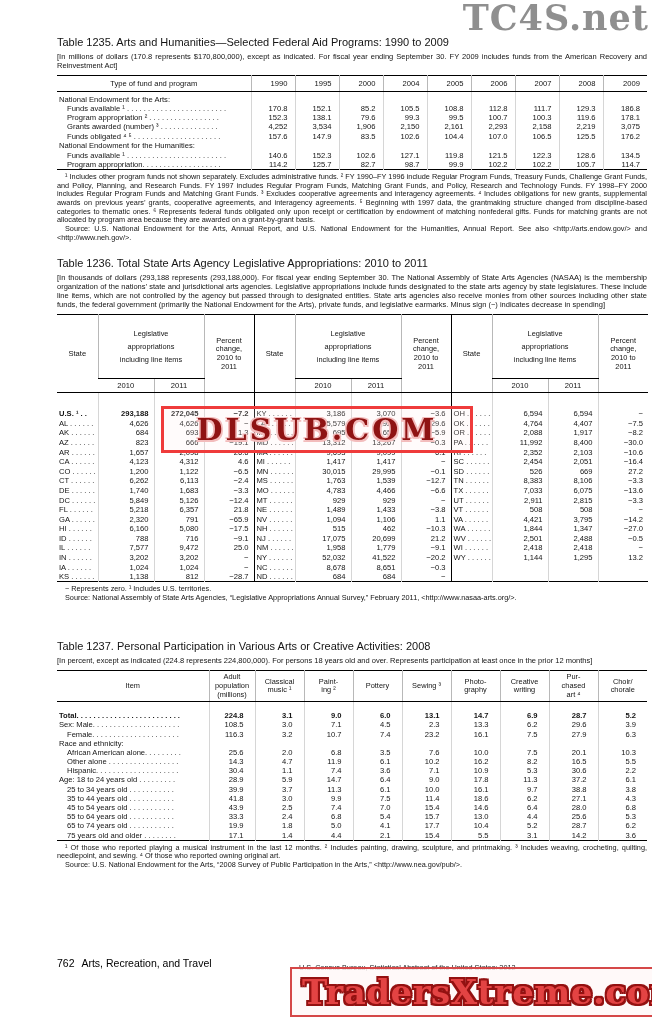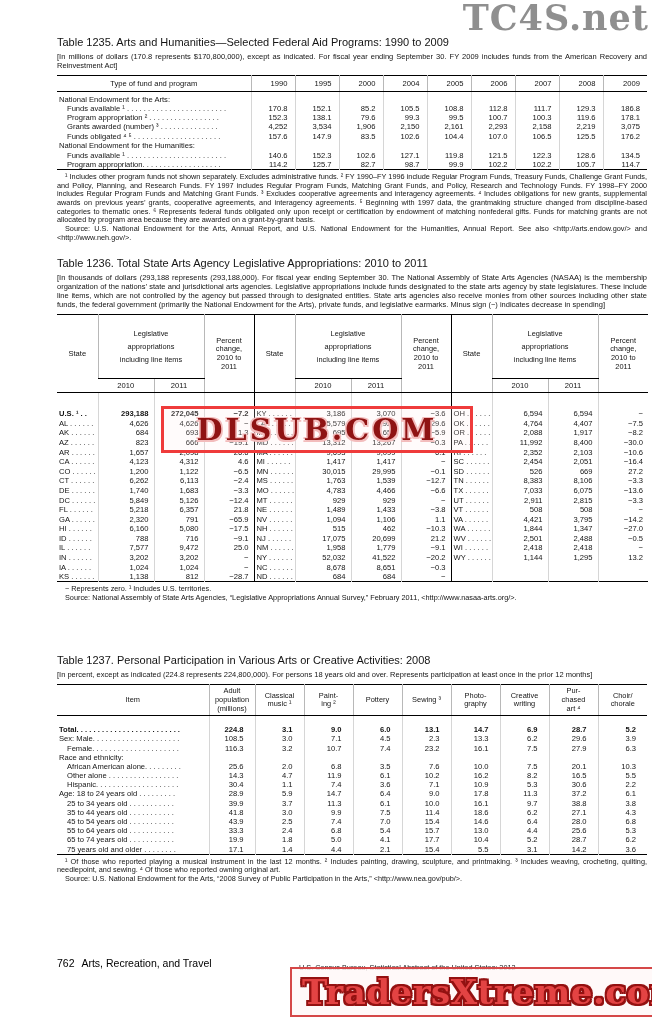--- a/index.html
+++ b/index.html
@@ -2,21 +2,21 @@
 <html><head>
 <meta charset="utf-8">
 <style>
   *{margin:0;padding:0;box-sizing:border-box}
   html,body{background:#ffffff}
   body{width:652px;height:1024px;position:relative;overflow:hidden;
        font-family:"Liberation Sans",sans-serif;color:#141414}
   .page{position:absolute;inset:0;padding:36px 5px 0 57px}
 
   .sec{margin-bottom:15px}
-  .sec37{margin-top:52px}
+  .sec37{margin-top:38px}
   .ttl{font-size:11px;line-height:13px;font-weight:400;margin-bottom:3px;width:590px}
   .note{font-size:7.5px;line-height:9px;text-align:justify;margin-bottom:5px;width:590px}
   .fnote{font-size:7.3px;line-height:8.7px;text-align:justify;width:590px;margin-top:3px;text-indent:8px}
   .src{font-size:7.3px;line-height:8.7px;text-align:justify;width:590px;text-indent:8px}
 
   table.t{width:590px;border-collapse:collapse;table-layout:fixed}
   .t th{font-weight:400}
   .t th,.t td{font-size:7.6px;line-height:9px;overflow:hidden}
   .lbl{white-space:nowrap;overflow:hidden}
   .ind0{padding-left:2px}

